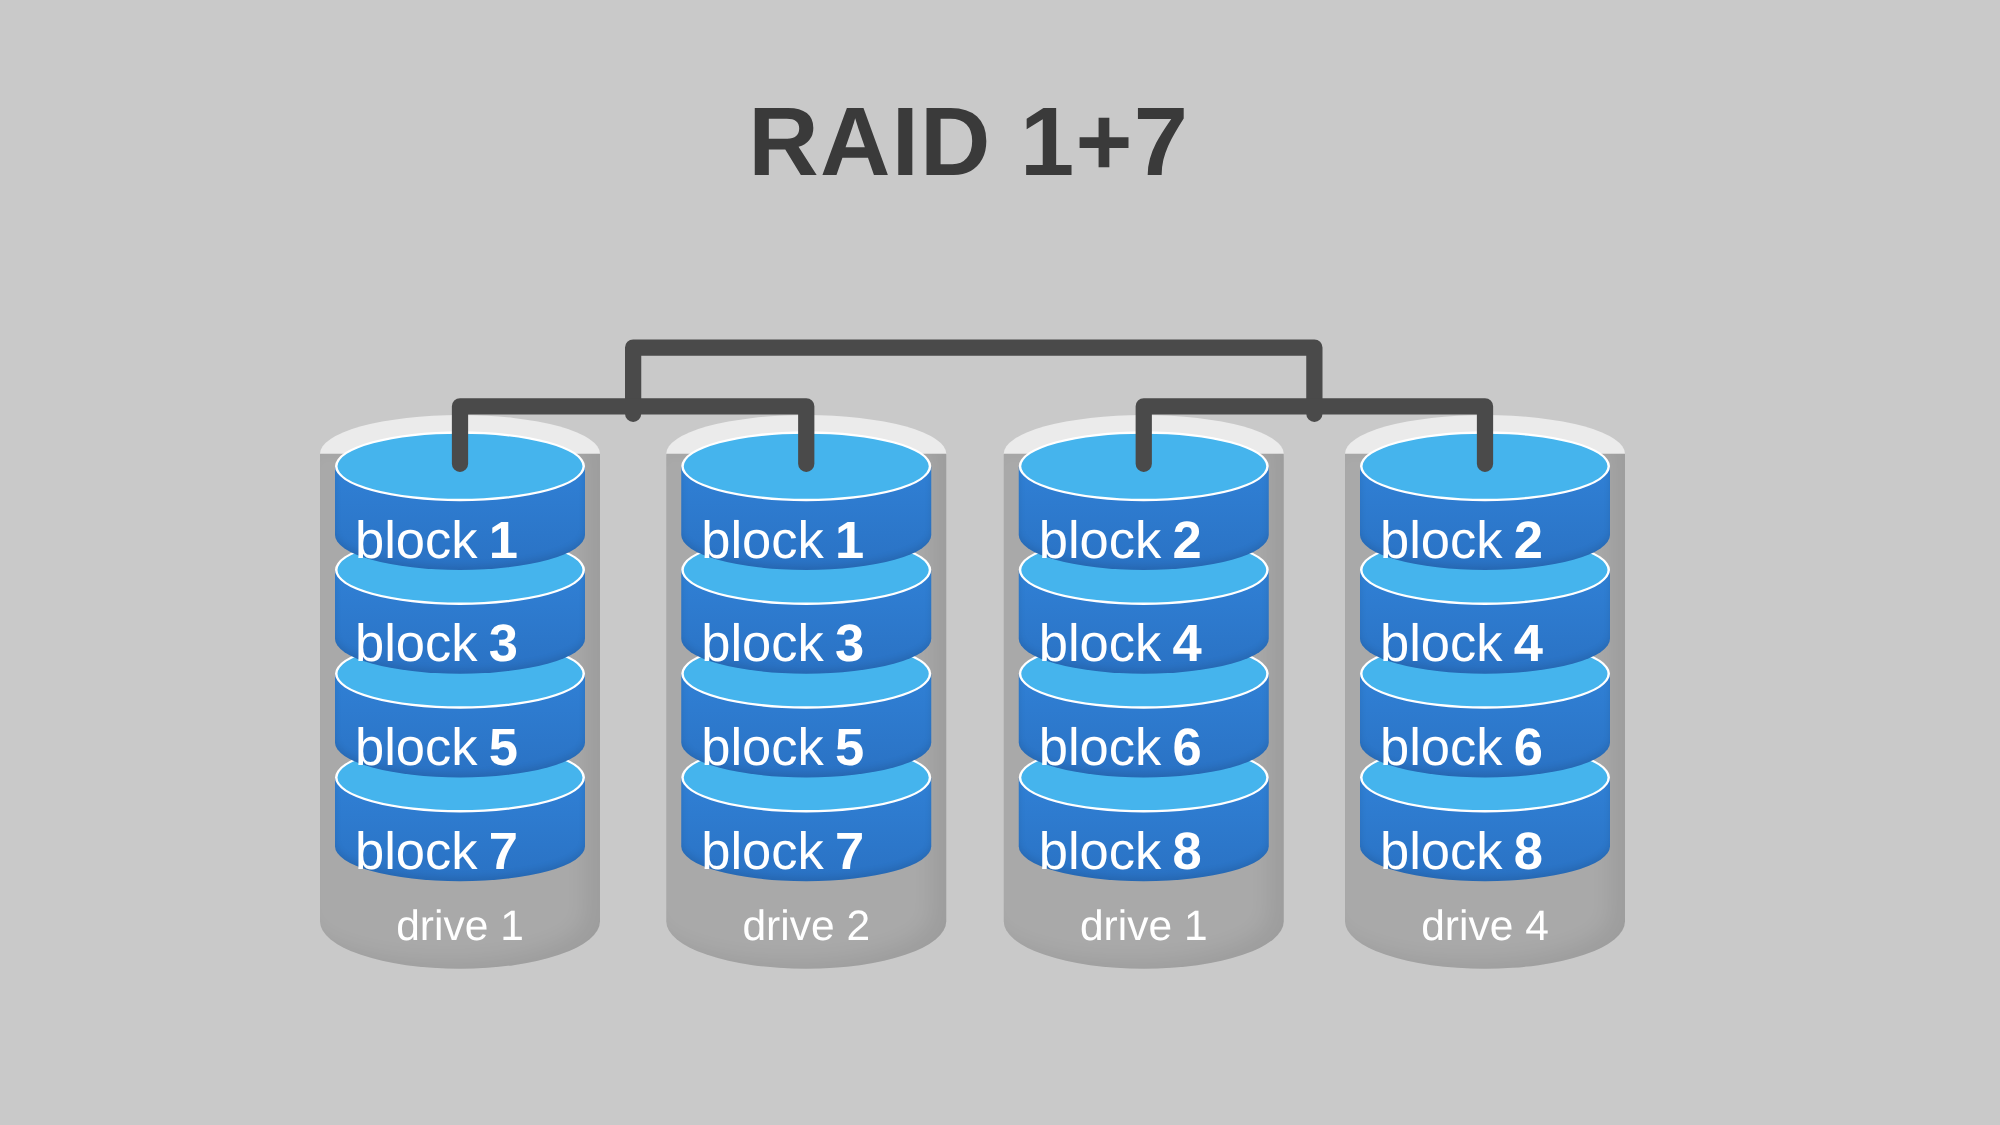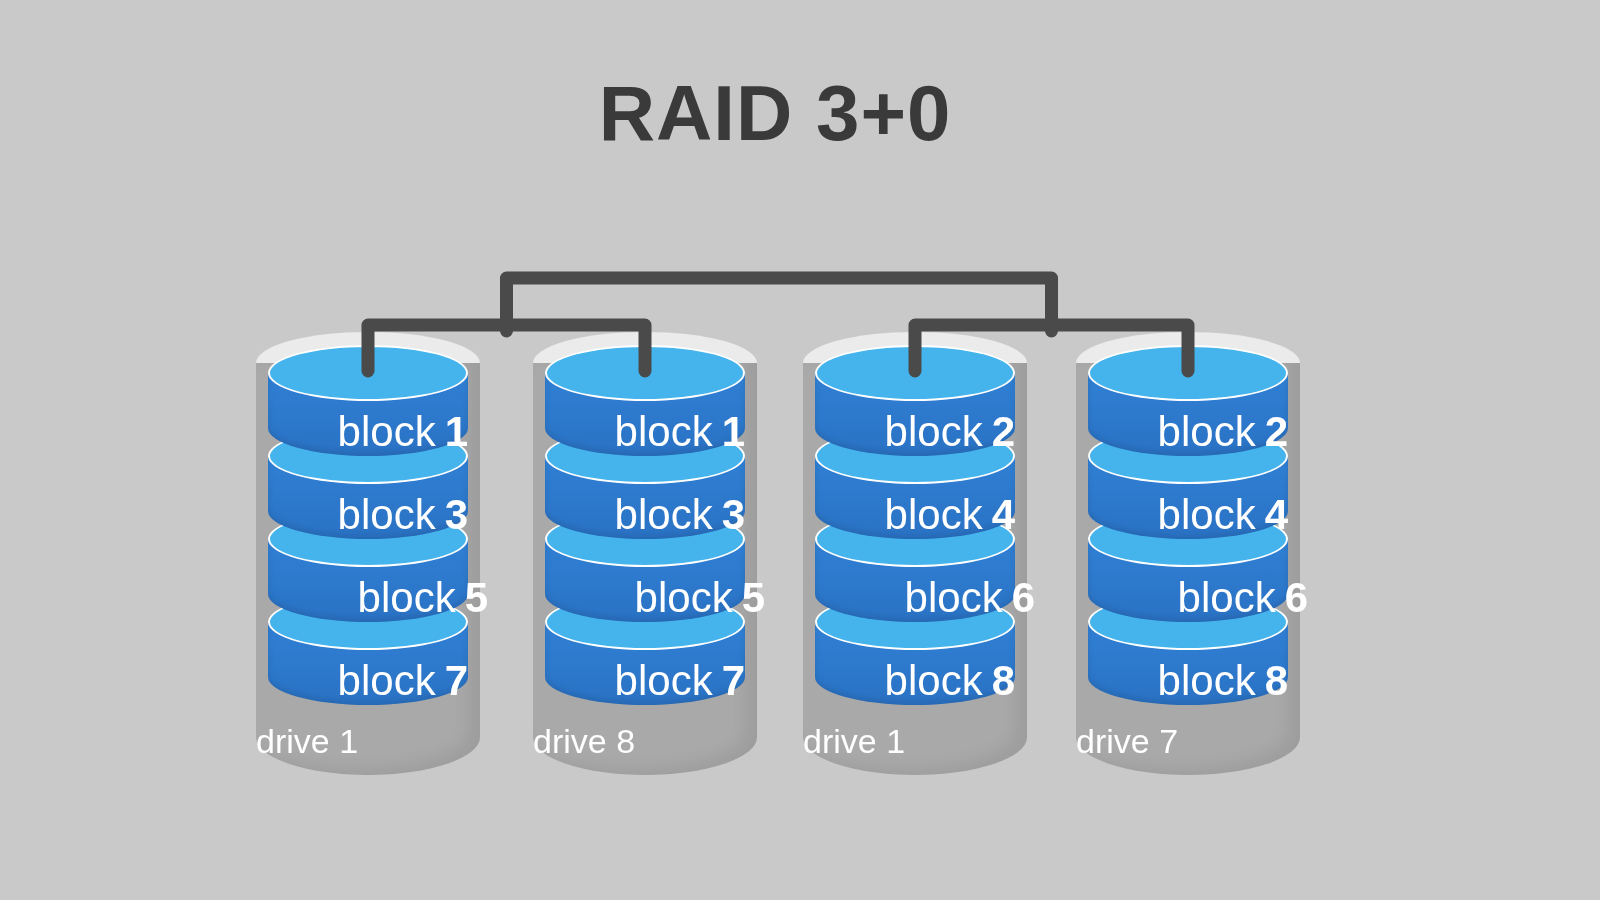--- a/index.html
+++ b/index.html
@@ -52,21 +52,21 @@
   }
   .cyl-body {
     position: absolute; top: 31px; left: 0;
     width: 224px; height: 412px;
     background: var(--cylinder-body, #a9a9a9);
     border-radius: 0 0 50% 50% / 0 0 38px 38px;
     box-shadow: inset -12px -6px 16px rgba(0,0,0,0.07);
   }
   .drive-label {
     position: absolute; left: 0; bottom: 14px;
-    width: 100%; 
+    width: 100%; text-align: center;
     font-size: 34px; font-weight: 400;
     color: var(--label-text, #fdfdfd);
     z-index: 45;
   }
 
   
   .stack { position: absolute; left: 12px; top: 41px; width: 200px; height: 332px; }
   .disk { position: absolute; left: 0; width: 200px; height: 83px; }
   .disk-0 { top: 0;     z-index: 40; }
   .disk-1 { top: 83px;  z-index: 30; }
@@ -84,35 +84,35 @@
   }
   .disk-ellipse {
     position: absolute; left: 0; top: -28px;
     width: 200px; height: 56px;
     box-sizing: border-box;
     border-radius: 50%;
     background: var(--disk-top, #45b4ed);
     border: 2px solid var(--disk-edge, #ffffff);
   }
   .block-text {
-    position: absolute; left: 0; top: 38px;
-    width: 100%; text-align: right;
+    position: absolute; left: 16px; top: 38px;
+    width: 100%; text-align: left;
     font-size: 42px; line-height: 1;
     color: var(--label-text, #ffffff);
     white-space: nowrap;
   }
   .block-word { font-weight: 400; }
   .block-num  { font-weight: 700; margin-left: 9px; }
 </style>
 </head>
 <body>
 
 <div class="canvas">
 
-  <div class="title">RAID 3+0</div>
+  <div class="title">RAID 1+7</div>
 
   <svg class="connector" width="1600" height="900" viewBox="0 0 1600 900">
     <path d="M 506.5 331 L 506.5 278 L 1051.5 278 L 1051.5 331"></path>
     <path d="M 368 371 L 368 325 L 645 325 L 645 371"></path>
     <path d="M 915 371 L 915 325 L 1188 325 L 1188 371"></path>
   </svg>
 
   <div class="drive drive-1">
     <div class="cyl-rim"></div>
     <div class="cyl-body"></div>
@@ -159,21 +159,21 @@
         <div class="disk-band"></div>
         <div class="disk-ellipse"></div>
         <div class="block-text"><span class="block-word">block</span><span class="block-num">5</span></div>
       </div>
       <div class="disk disk-3">
         <div class="disk-band"></div>
         <div class="disk-ellipse"></div>
         <div class="block-text"><span class="block-word">block</span><span class="block-num">7</span></div>
       </div>
     </div>
-    <div class="drive-label">drive 8</div>
+    <div class="drive-label">drive 2</div>
   </div>
 
   <div class="drive drive-3">
     <div class="cyl-rim"></div>
     <div class="cyl-body"></div>
     <div class="stack">
       <div class="disk disk-0">
         <div class="disk-band"></div>
         <div class="disk-ellipse"></div>
         <div class="block-text"><span class="block-word">block</span><span class="block-num">2</span></div>
@@ -215,16 +215,16 @@
         <div class="disk-band"></div>
         <div class="disk-ellipse"></div>
         <div class="block-text"><span class="block-word">block</span><span class="block-num">6</span></div>
       </div>
       <div class="disk disk-3">
         <div class="disk-band"></div>
         <div class="disk-ellipse"></div>
         <div class="block-text"><span class="block-word">block</span><span class="block-num">8</span></div>
       </div>
     </div>
-    <div class="drive-label">drive 7</div>
+    <div class="drive-label">drive 4</div>
   </div>
 
 </div>
 
 </body></html>

